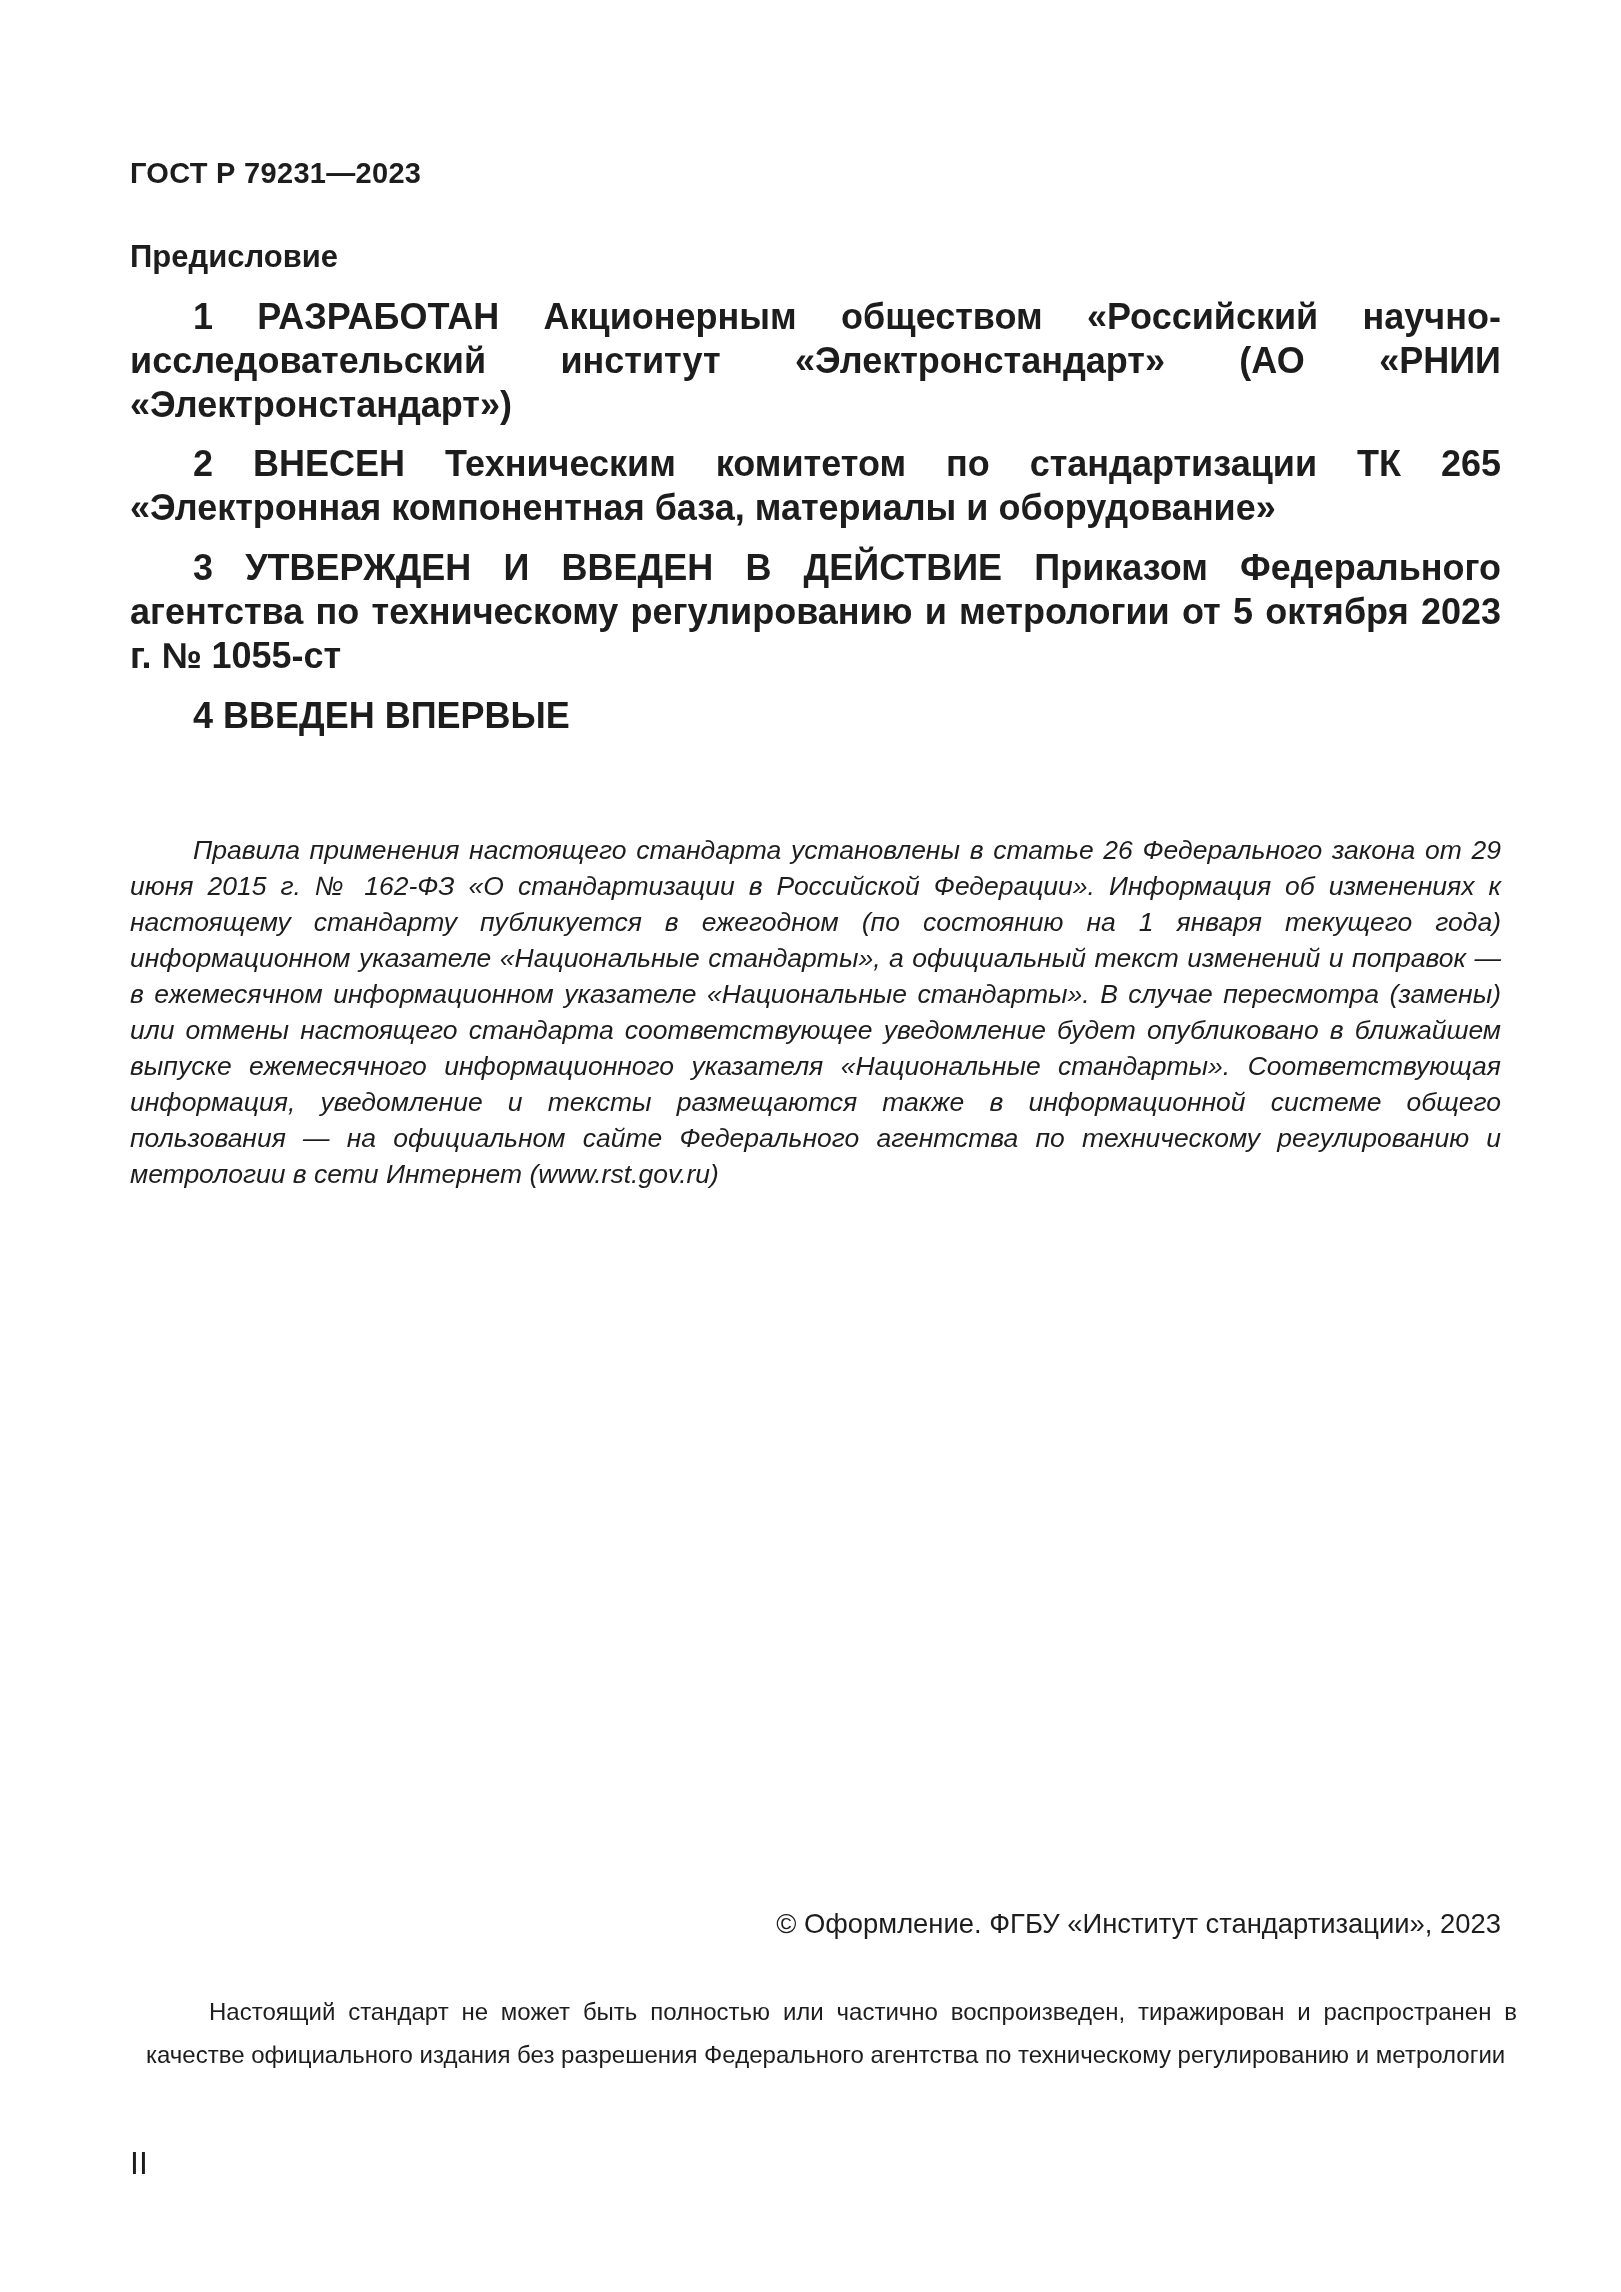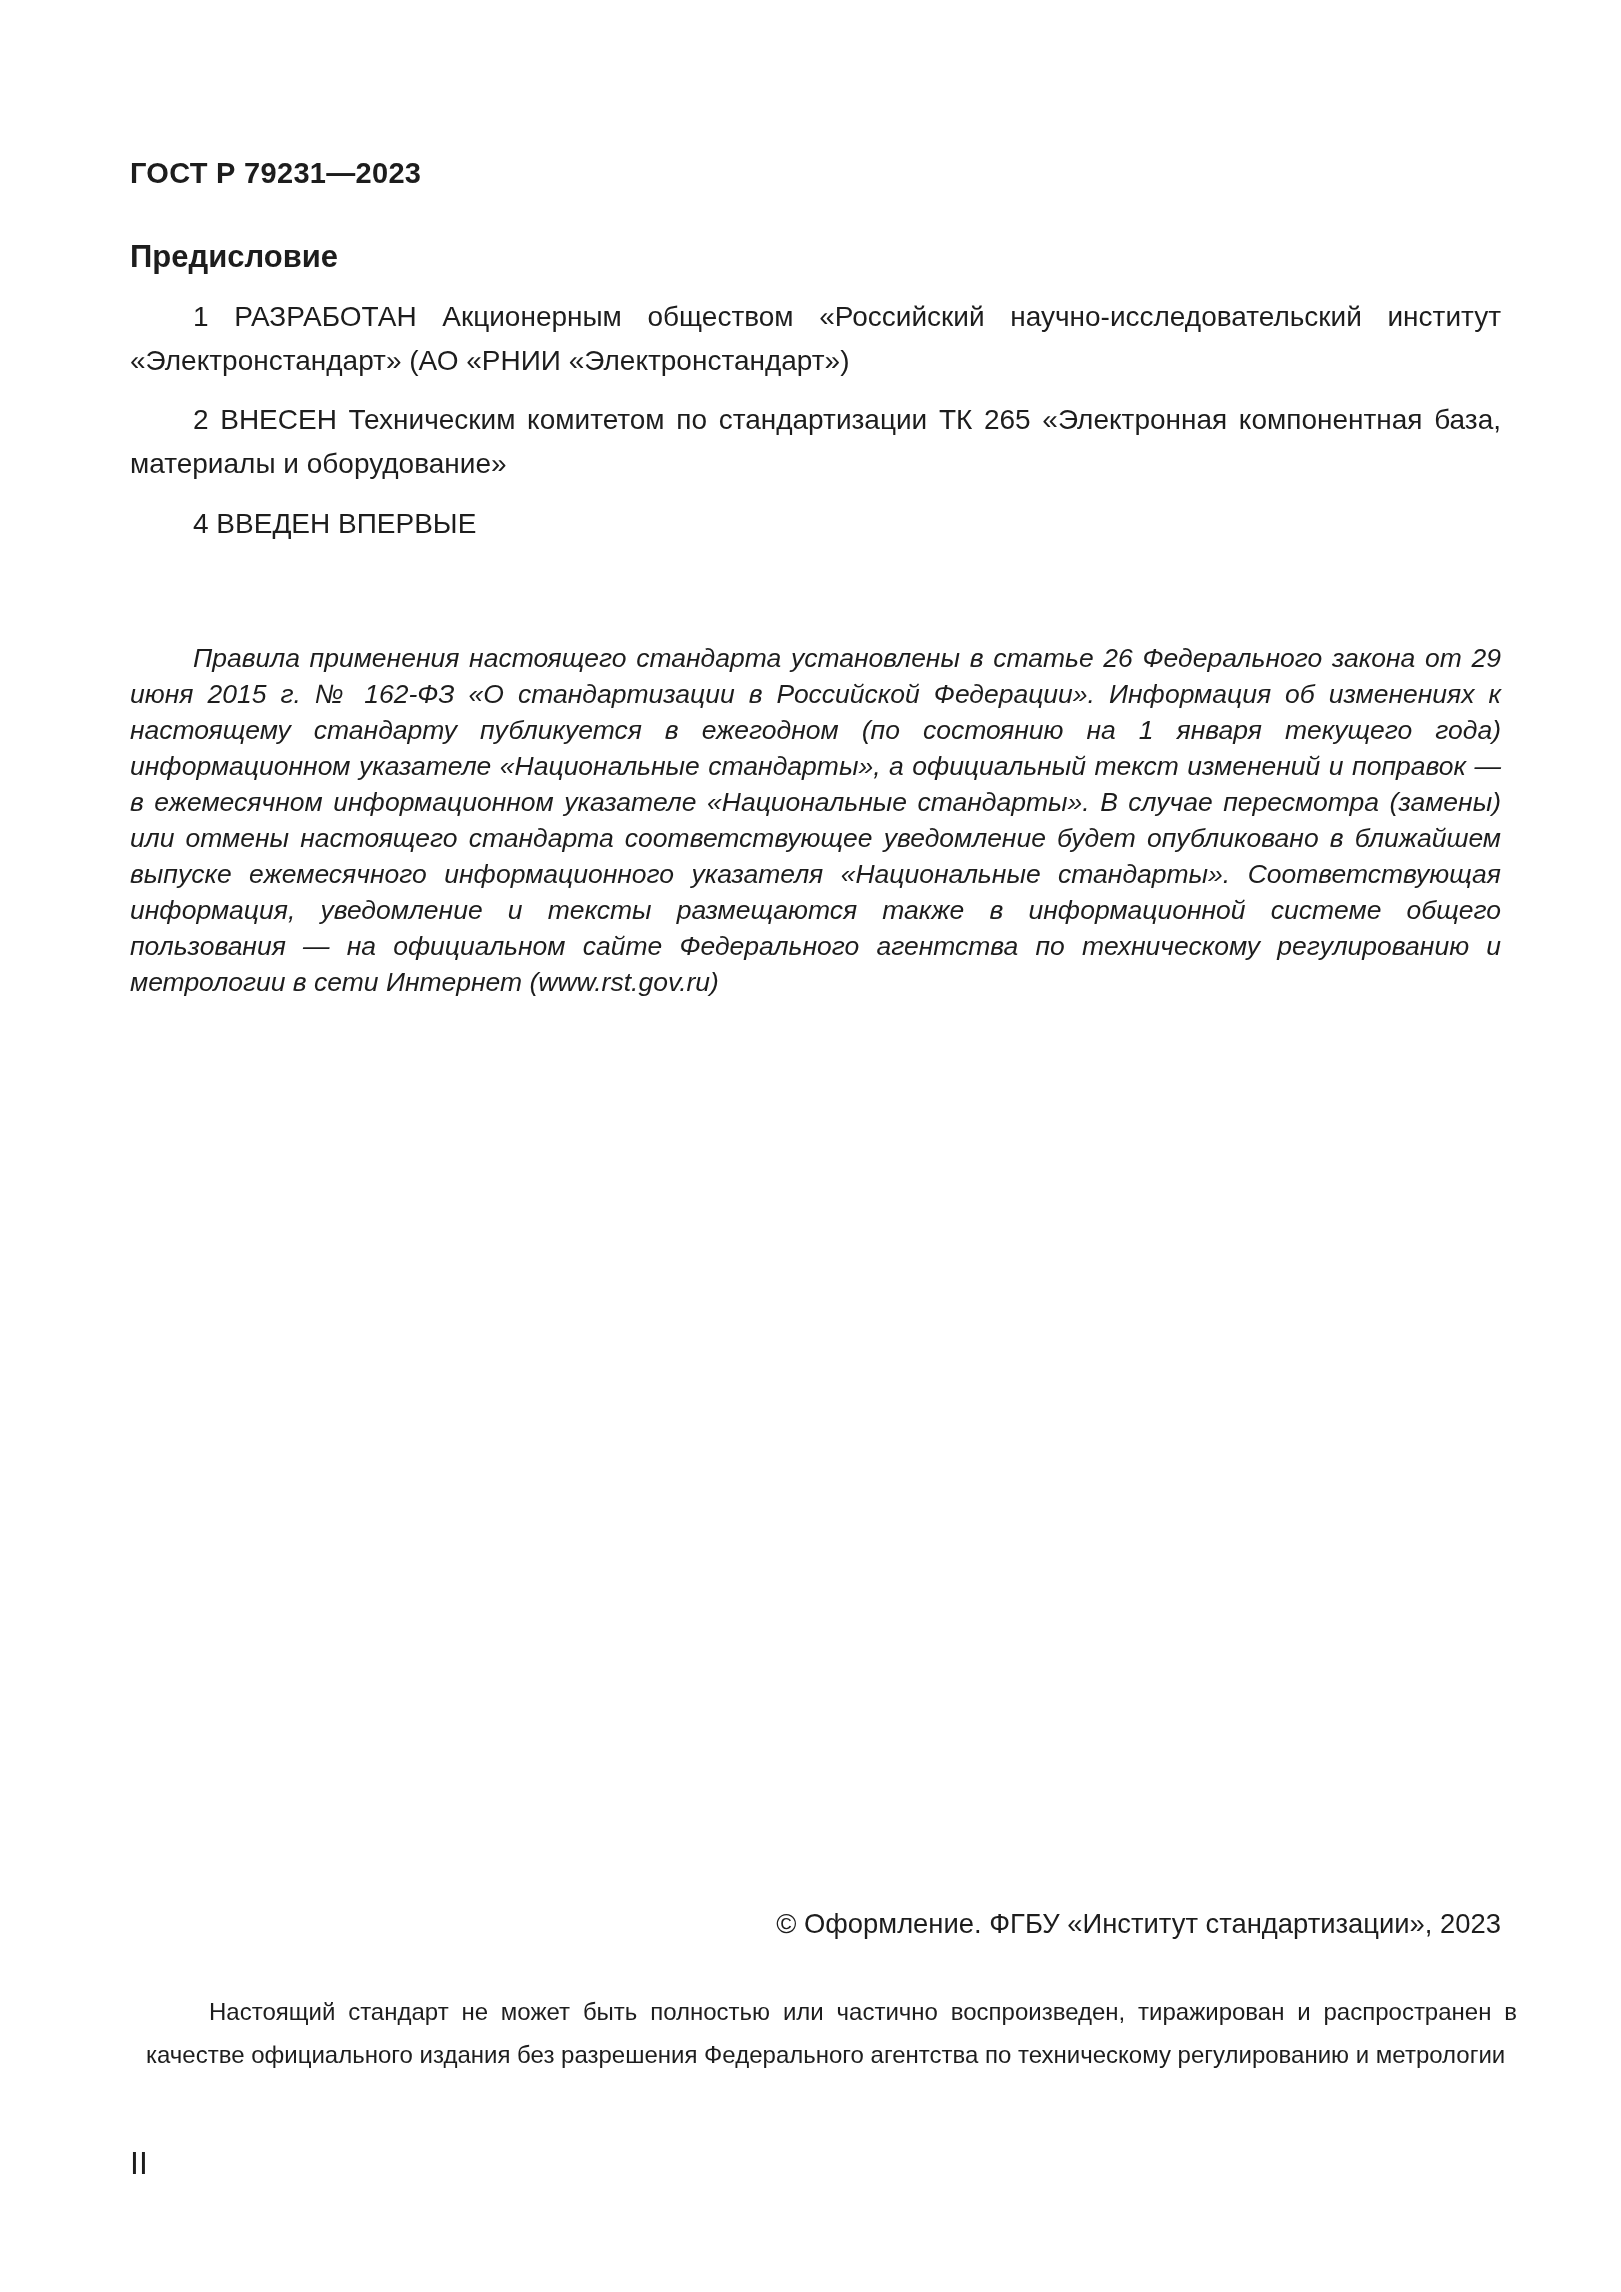--- a/index.html
+++ b/index.html
@@ -29,24 +29,25 @@
     letter-spacing: 0.3px;
   }
   .section-title {
     margin: 49px 0 0 0;
     text-align: left;
     font-size: 31px;
     font-weight: 700;
   }
   .body-p {
     margin: 15.7px 0 0 0;
-    font-size: 28px;
+    font-size: 36px;
     line-height: 44px;
     text-align: justify;
     text-indent: 63px;
+    font-weight: bold;
   }
   .body-p.first {
     margin-top: 19.6px;
   }
   .legal-notice {
     margin: 94px 0 0 0;
     font-size: 26.5px;
     font-style: italic;
     line-height: 36px;
     text-align: justify;
@@ -84,20 +85,21 @@
   <div class="flow">
 
     <div class="doc-code">ГОСТ Р 79231—2023</div>
 
     <h1 class="section-title">Предисловие</h1>
 
     <p class="body-p first">1  РАЗРАБОТАН Акционерным обществом «Российский научно-исследовательский институт «Электронстандарт» (АО «РНИИ «Электронстандарт»)</p>
 
     <p class="body-p">2  ВНЕСЕН Техническим комитетом по стандартизации ТК 265 «Электронная компонентная база, материалы и оборудование»</p>
 
+    <p class="body-p">3  УТВЕРЖДЕН И ВВЕДЕН В ДЕЙСТВИЕ Приказом Федерального агентства по техническому ре­гулированию и метрологии от 5 октября 2023 г. № 1055-ст</p>
 
     <p class="body-p">4  ВВЕДЕН ВПЕРВЫЕ</p>
 
     <p class="legal-notice">Правила применения настоящего стандарта установлены в статье 26 Федерального закона от 29 июня 2015 г. № 162-ФЗ «О стандартизации в Российской Федерации». Информация об из­менениях к настоящему стандарту публикуется в ежегодном (по состоянию на 1 января текущего года) информационном указателе «Национальные стандарты», а официальный текст изменений и поправок — в ежемесячном информационном указателе «Национальные стандарты». В случае пересмотра (замены) или отмены настоящего стандарта соответствующее уведомление будет опубликовано в ближайшем выпуске ежемесячного информационного указателя «Национальные стандарты». Соответствующая информация, уведомление и тексты размещаются также в ин­формационной системе общего пользования — на официальном сайте Федерального агентства по техническому регулированию и метрологии в сети Интернет (www.rst.gov.ru)</p>
 
   </div>
 
   <div class="copyright">© Оформление. ФГБУ «Институт стандартизации», 2023</div>
 
   <p class="distribution">Настоящий стандарт не может быть полностью или частично воспроизведен, тиражирован и рас­пространен в качестве официального издания без разрешения Федерального агентства по техническо­му регулированию и метрологии</p>

